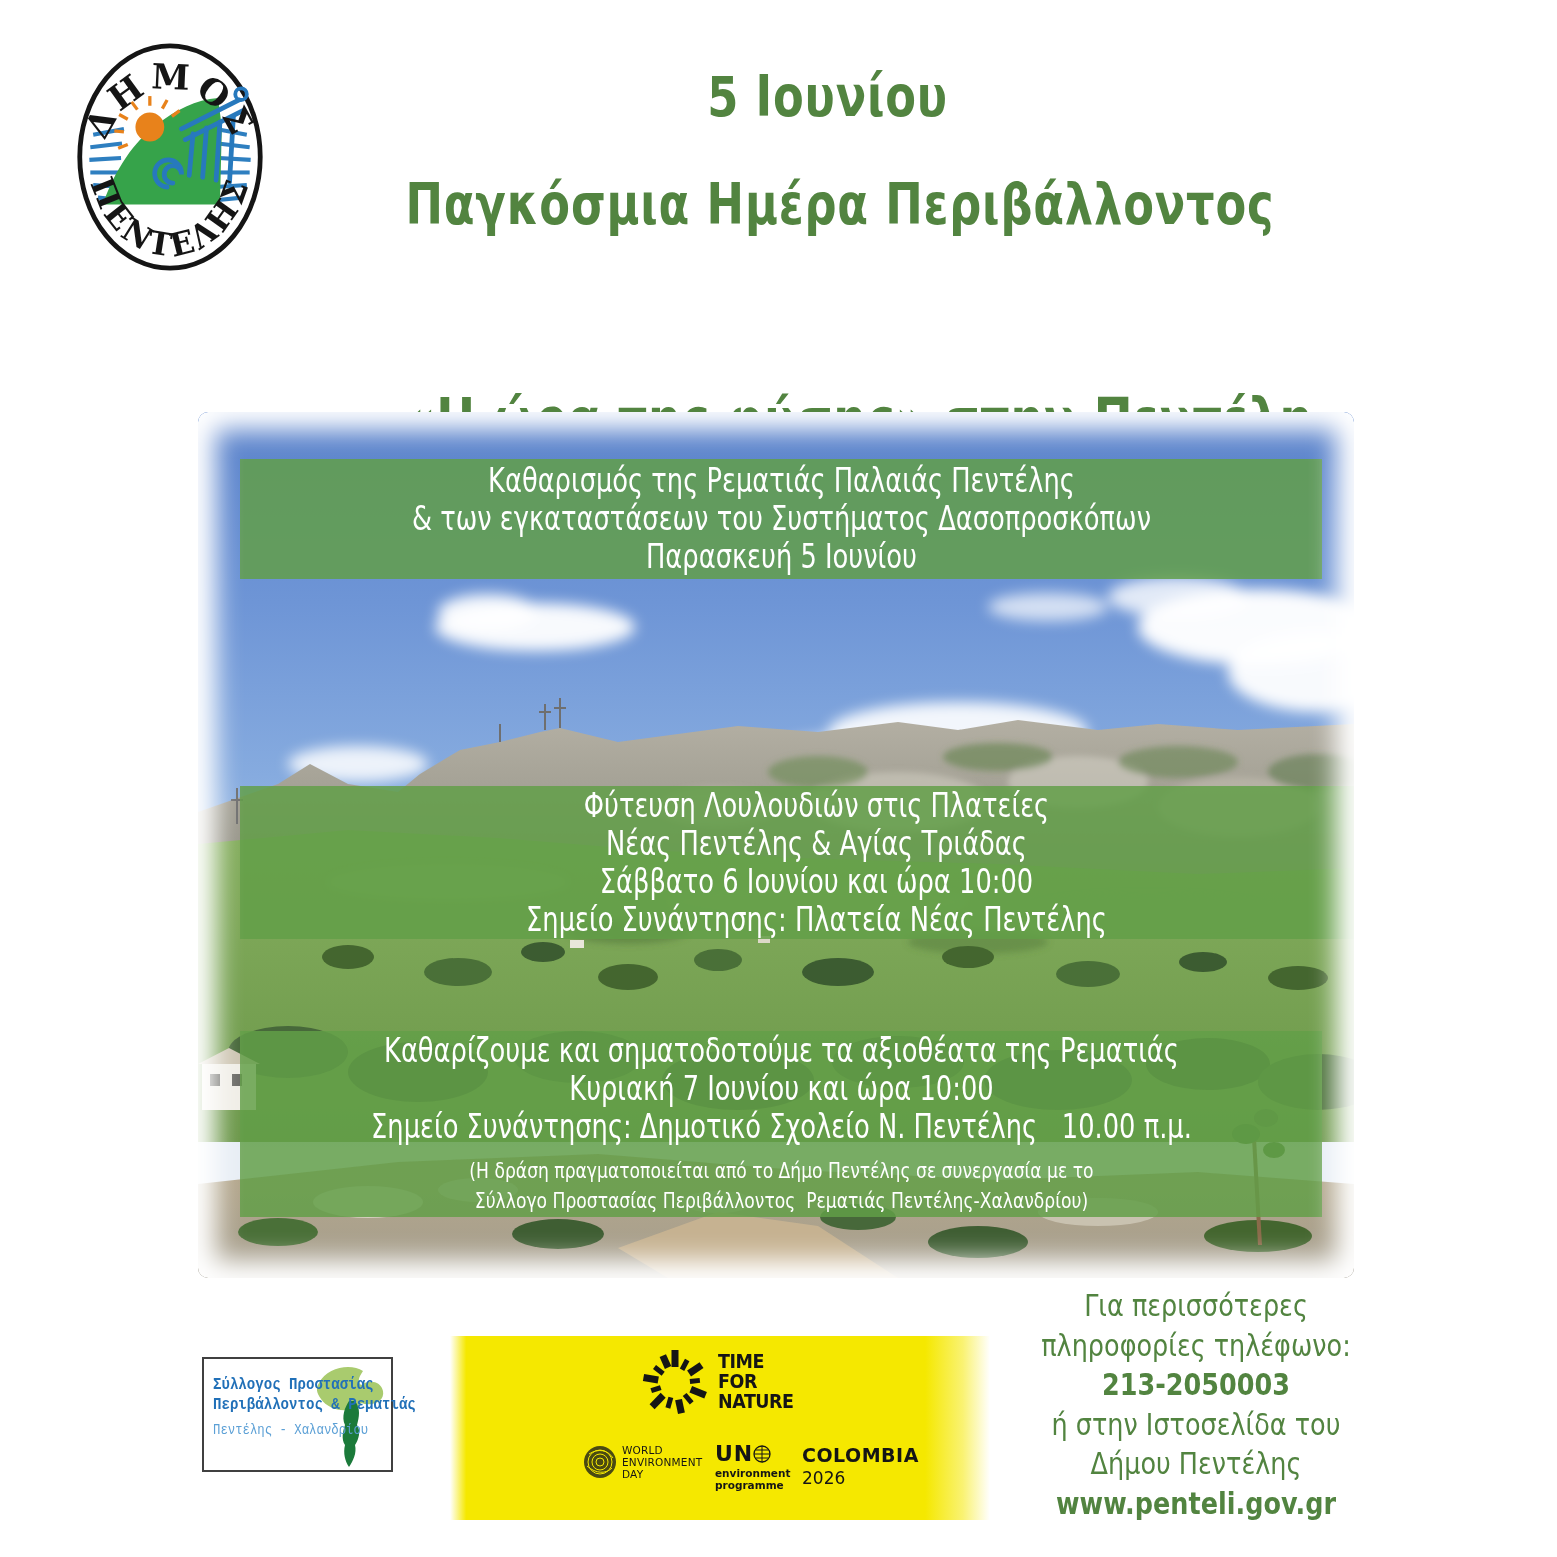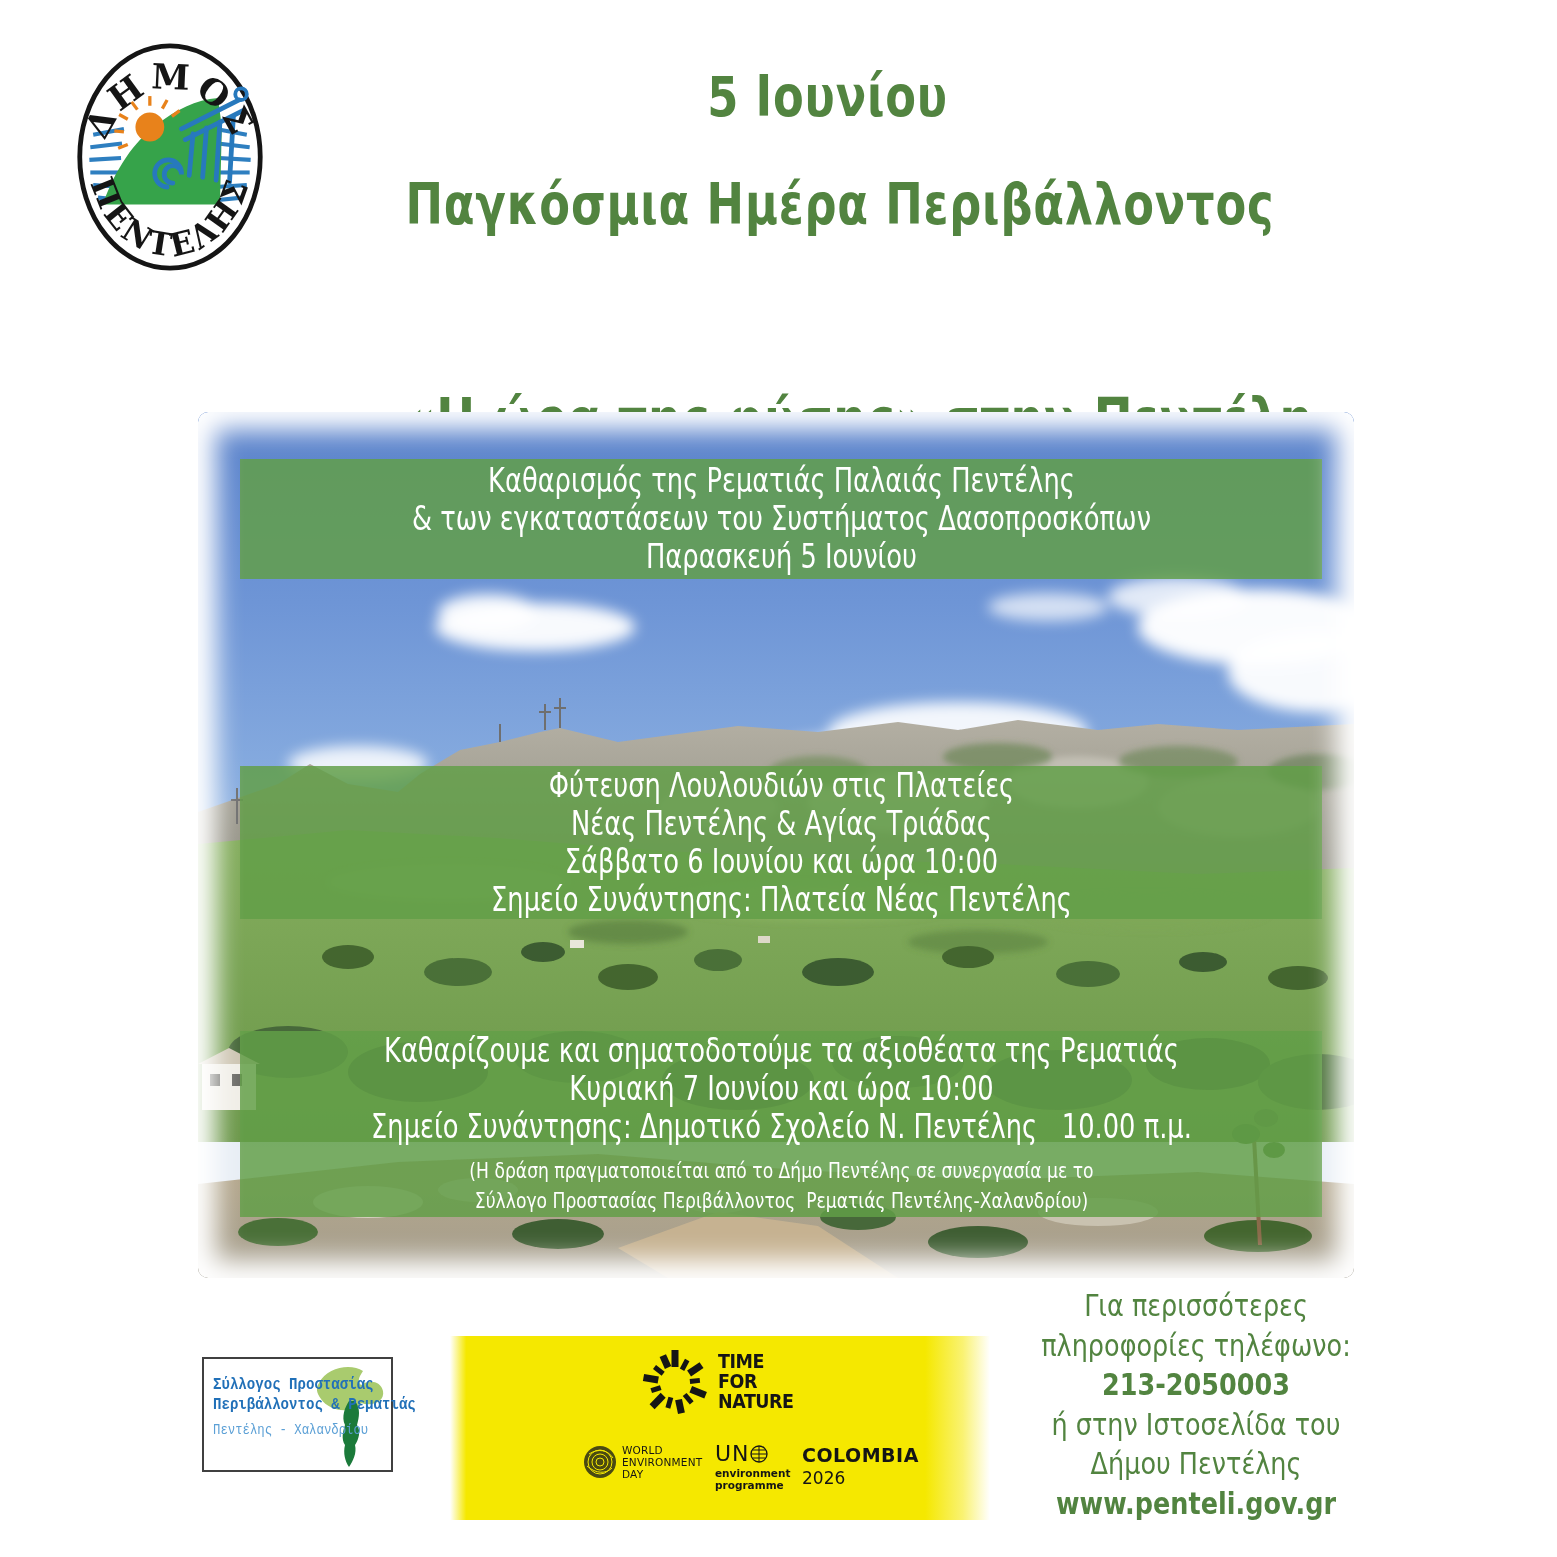--- a/index.html
+++ b/index.html
@@ -20,21 +20,21 @@
          background:linear-gradient(180deg,#5b83cb 0%,#6e95d6 22%,#86abdf 42%,#a8c6e8 58%,#cfe0f1 72%,#e8eef5 85%);
          overflow:hidden;}
   .photo svg{position:absolute;left:0;top:0;}
   .photo-fade{position:absolute;left:0;top:0;right:0;bottom:0;pointer-events:none;
               box-shadow:inset 0 0 26px 18px #ffffff;border-radius:10px;}
 
   
   .banner{position:absolute;left:42px;width:1082px;background:rgba(98,158,71,.84);
           display:flex;flex-direction:column;justify-content:center;align-items:center;}
   .b1{top:47px;height:120px;} .b2{top:236px;height:80px;}
-  .b3{top:354px;height:153px;} .b4{top:589px;height:186px;margin-top:30px;}
+  .b3{top:374px;height:153px;padding-left:35px;} .b4{top:589px;height:186px;margin-top:30px;}
   .b-lines{transform:scaleX(.78);transform-origin:50% 50%;text-align:center;width:128%;}
   .b-line{font-size:33px;line-height:38px;color:#ffffff;white-space:pre;}
   .b-note{font-size:22px;line-height:30px;color:#ffffff;white-space:pre;}
   .b-gap{height:10px;}
 
   
   .assoc{position:absolute;left:202px;top:1357px;width:191px;height:115px;background:#ffffff;
          border:2px solid #404040;box-sizing:border-box;font-family:Liberation Mono, monospace;}
   .assoc-text{position:absolute;left:9px;top:16px;transform:scaleX(.88);transform-origin:0 50%;}
   .assoc-l1{font-size:16px;font-weight:bold;color:#2170b8;line-height:20px;white-space:nowrap;}
@@ -45,21 +45,21 @@
   .wed{position:absolute;left:450px;top:1336px;width:540px;height:184px;
        background:linear-gradient(90deg,rgba(245,232,0,0) 0%,#f5e800 3%,#f5e800 88%,rgba(245,232,0,.55) 95%,rgba(245,232,0,0) 100%);}
   .sunburst{position:absolute;left:190px;top:12px;}
   .tfn{position:absolute;left:268px;top:15px;color:#151515;font-weight:bold;font-size:19px;
        line-height:20px;letter-spacing:-.5px;transform:scaleX(.92);transform-origin:0 0;}
   .wed-row{position:absolute;left:0;top:103px;width:540px;height:48px;}
   .wed-ball{position:absolute;left:133px;top:6px;}
   .wed-day{position:absolute;left:172px;top:5px;font-size:10.5px;font-weight:normal;line-height:12px;
            color:#151515;letter-spacing:.2px;}
   .un-wrap{position:absolute;left:265px;top:2px;color:#151515;}
-  .un-top{font-size:22px;font-weight:normal;letter-spacing:1px;display:flex;align-items:center;gap:0;}
+  .un-top{font-size:22px;font-weight:bold;letter-spacing:1px;display:flex;align-items:center;gap:0;}
   .un-sub{font-size:10.5px;font-weight:bold;line-height:12px;margin-top:1px;}
   .colombia{position:absolute;left:352px;top:5px;color:#151515;}
   .col-name{font-size:19px;font-weight:bold;letter-spacing:.5px;}
   .col-year{font-size:17px;margin-top:2px;}
 
   
   .contact{position:absolute;left:1005px;top:1286px;width:382px;text-align:center;color:#528440;
            font-size:30px;line-height:39.5px;transform:scaleX(.85);transform-origin:50% 0;}
   .contact .bold{font-weight:bold;}
 </style>

